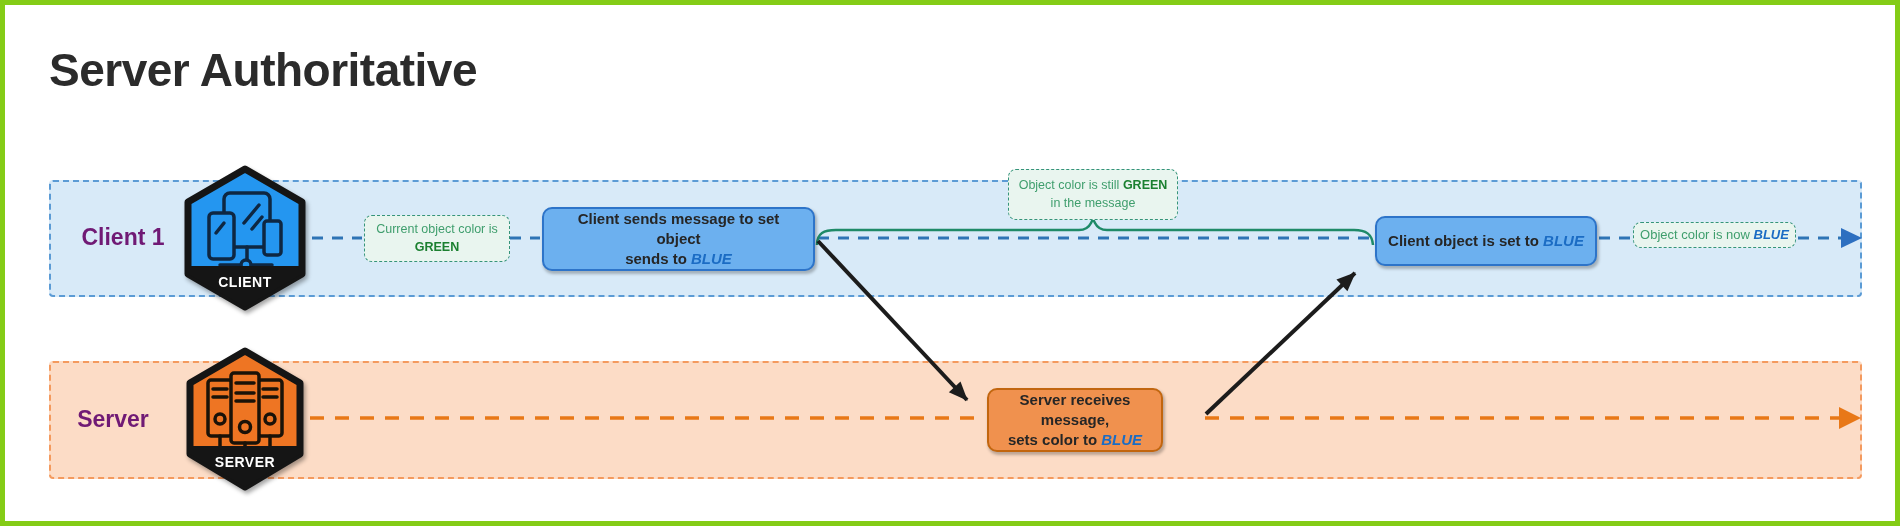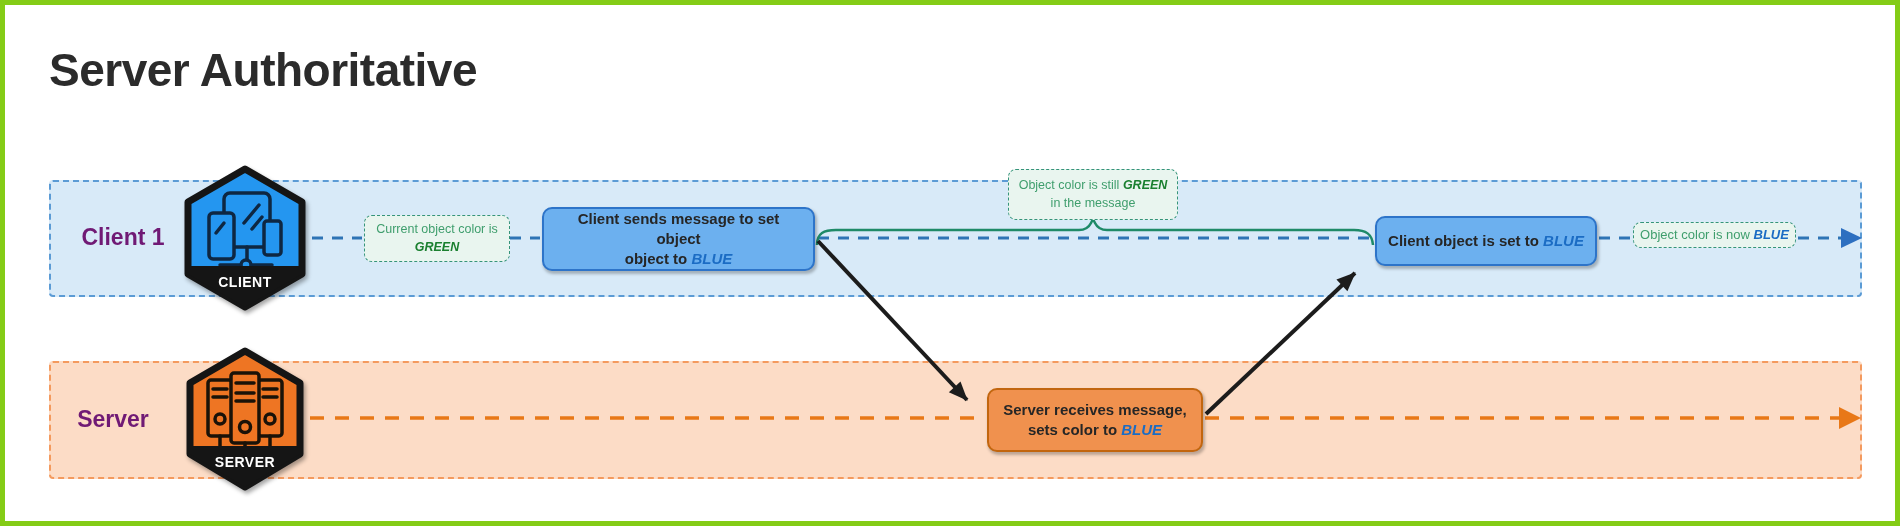--- a/index.html
+++ b/index.html
@@ -28,21 +28,21 @@
     box-shadow:1.5px 2.5px 3px rgba(0,0,0,0.25);
   }
   .node.blue{background:#6cb0ef;border:2.5px solid #2d74c9;font-size:15px;}
   .node.orange{background:#f0914e;border:2.5px solid #c2660f;font-size:15px;}
   .note{
     position:absolute;z-index:5;display:flex;flex-direction:column;justify-content:center;
     align-items:center;text-align:center;box-sizing:border-box;border-radius:8px;
     background:#e9f5ef;border:1.5px dashed #35947a;color:#3f9e6d;
     font-size:12.5px;line-height:1.4;
   }
-  .hl-green{color:#1b8030;font-weight:700;font-style:italic;}
+  .hl-green{color:#1b8030;font-weight:700;}
   .hl-blue{color:#1b6cc4;font-weight:700;font-style:italic;}
   .badge-label{fill:#fff;font-family:"Liberation Sans",sans-serif;font-size:14px;font-weight:700;letter-spacing:0.5px;}
 </style>
 </head>
 <body>
 
 <div id="canvas">
 
   <div class="title">Server Authoritative</div>
 
@@ -114,34 +114,34 @@
     <text class="badge-label" x="63" y="120" text-anchor="middle">SERVER</text>
   </svg>
 
   <div class="note" style="left:359px;top:210px;width:146px;height:47px;">
     <span>Current object color is</span>
     <span class="hl-green">GREEN</span>
   </div>
 
   <div class="node blue" style="left:537px;top:202px;width:273px;height:64px;padding:4px 10px;">
     <span>Client sends message to set object</span>
-    <span><span>object to </span><span class="hl-blue">BLUE</span></span>
+    <span><span>sends to </span><span class="hl-blue">BLUE</span></span>
   </div>
 
   <div class="note" style="left:1003px;top:164px;width:170px;height:51px;z-index:6;">
     <span><span>Object color is still </span><span class="hl-green">GREEN</span></span>
     <span>in the message</span>
   </div>
 
   <div class="node blue" style="left:1370px;top:211px;width:222px;height:50px;padding:8px 8px;">
     <span><span>Client object is set to </span><span class="hl-blue">BLUE</span></span>
   </div>
 
   <div class="note" style="left:1628px;top:217px;width:163px;height:26px;font-size:13px;">
     <span><span>Object color is now </span><span class="hl-blue">BLUE</span></span>
   </div>
 
-  <div class="node orange" style="left:982px;top:383px;width:216px;height:64px;padding:4px 2px;">
+  <div class="node orange" style="left:982px;top:383px;width:176px;height:64px;padding:4px 2px;">
     <span>Server receives message,</span>
     <span><span>sets color to </span><span class="hl-blue">BLUE</span></span>
   </div>
 
 </div>
 
 </body></html>

